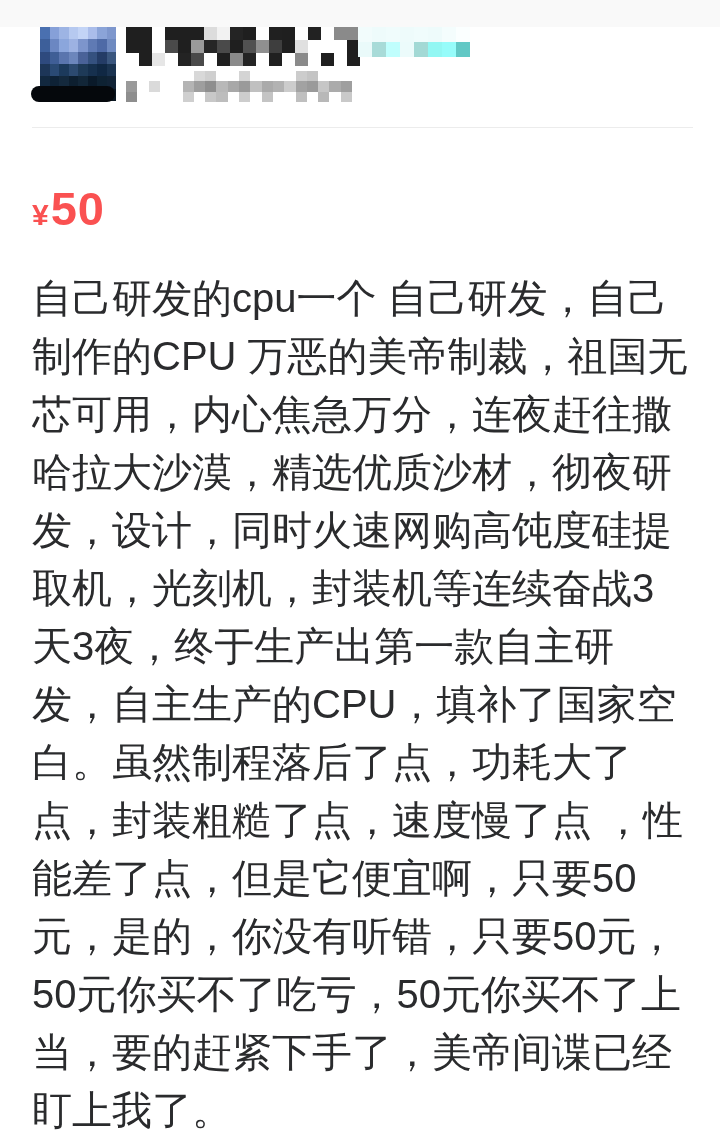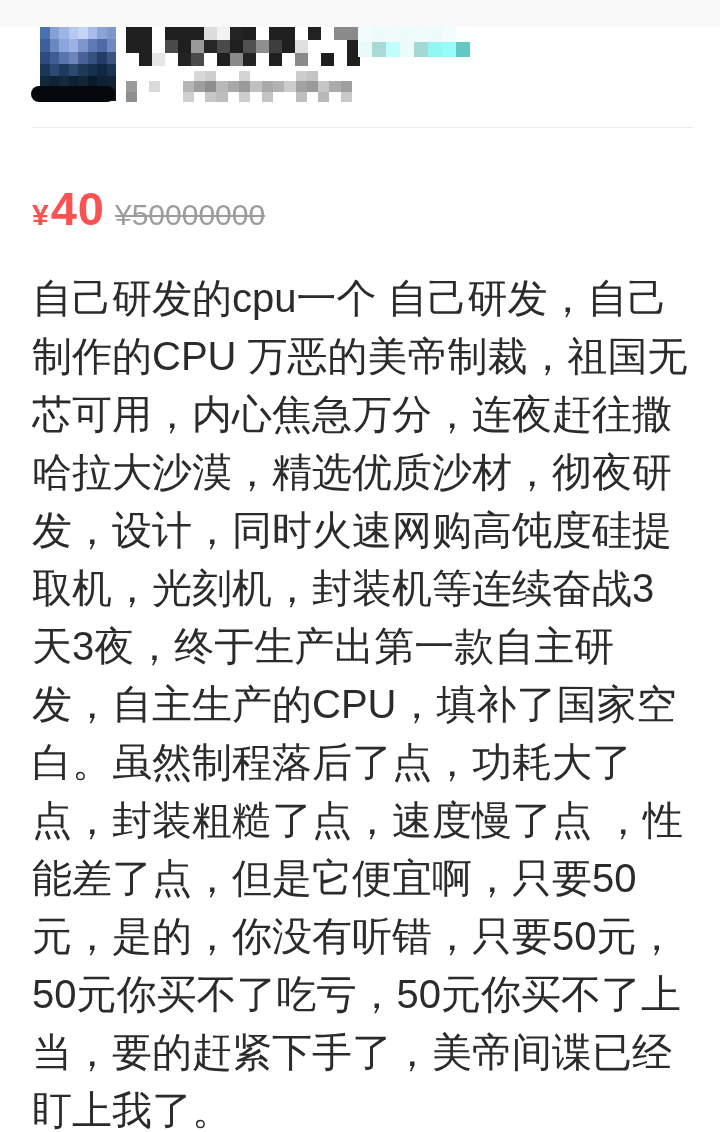--- a/index.html
+++ b/index.html
@@ -258,17 +258,16 @@
     <div></div>
     <div style="background: rgb(184, 184, 184);"></div>
     <div></div>
     <div style="background: rgb(201, 201, 201);"></div>
   </div>
 
 <div class="divider"></div>
 
 <div class="price-row">
   <span class="price-symbol">¥</span>
-  <span class="price-value">40</span>
-  <del class="price-original">¥50000000</del>
+  <span class="price-value">50</span>
 </div>
 
 <div class="description">自己研发的cpu一个 自己研发，自己制作的CPU 万恶的美帝制裁，祖国无芯可用，内心焦急万分，连夜赶往撒哈拉大沙漠，精选优质沙材，彻夜研发，设计，同时火速网购高饨度硅提取机，光刻机，封装机等连续奋战3天3夜，终于生产出第一款自主研发，自主生产的CPU，填补了国家空白。虽然制程落后了点，功耗大了点，封装粗糙了点，速度慢了点 ，性能差了点，但是它便宜啊，只要50元，是的，你没有听错，只要50元，50元你买不了吃亏，50元你买不了上当，要的赶紧下手了，美帝间谍已经盯上我了。</div>
 
 </body></html>

